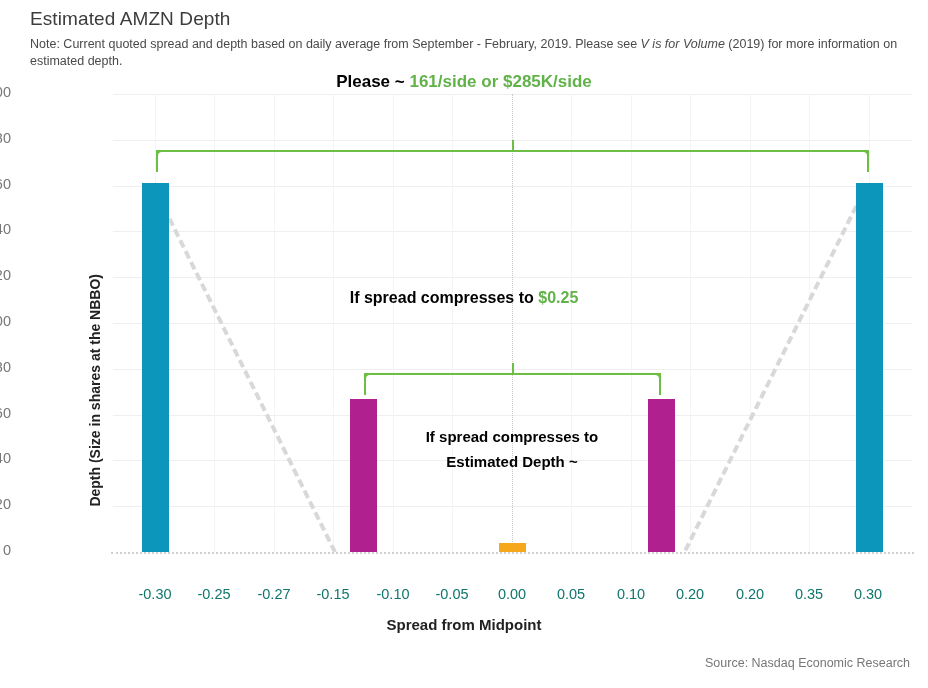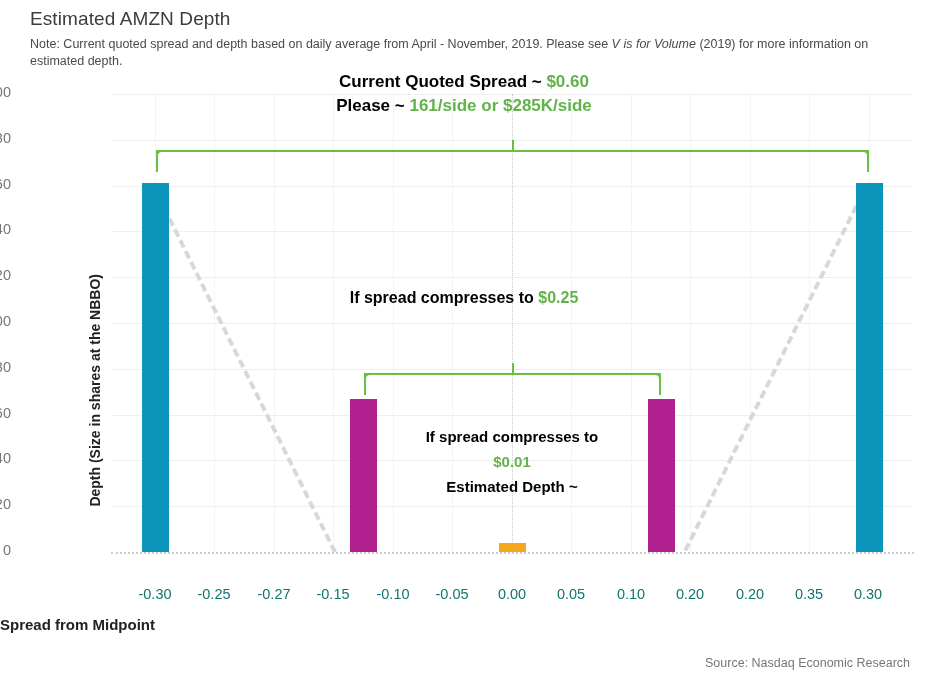--- a/index.html
+++ b/index.html
@@ -80,20 +80,21 @@
 
   
   .xtick{
     position:absolute;top:586px;
     width:70px;margin-left:-35px;
     text-align:center;
     font-size:14.5px;color:#0f766e;
   }
   #x-axis-title{
     position:absolute;left:0;top:616px;width:928px;
+    text-align:center;
     font-size:15px;font-weight:bold;color:#222;
   }
   #source-note{
     position:absolute;right:18px;top:656px;
     font-size:12.5px;color:#777;
   }
 
   
   .anno{
     position:absolute;
@@ -139,21 +140,21 @@
     border-top-left-radius:0;border-top-right-radius:6px;
   }
 </style>
 </head>
 <body>
 
 <div class="root">
 
   <div id="chart-title">Estimated AMZN Depth</div>
 
-  <div id="chart-note"><span>Note: Current quoted spread and depth based on daily average from April - November, 2019. Please see </span><i>V is for Volume</i><span> (2019) for more information on estimated depth.</span></div>
+  <div id="chart-note"><span>Note: Current quoted spread and depth based on daily average from September - February, 2019. Please see </span><i>V is for Volume</i><span> (2019) for more information on estimated depth.</span></div>
 
   <div class="plot">
 
     <div class="gridline-h" style="top:0px"></div>
     <div class="gridline-h" style="top:46px"></div>
     <div class="gridline-h" style="top:92px"></div>
     <div class="gridline-h" style="top:137px"></div>
     <div class="gridline-h" style="top:183px"></div>
     <div class="gridline-h" style="top:229px"></div>
     <div class="gridline-h" style="top:275px"></div>
@@ -230,29 +231,27 @@
   <div class="xtick" style="left:571px">0.05</div>
   <div class="xtick" style="left:631px">0.10</div>
   <div class="xtick" style="left:690px">0.20</div>
   <div class="xtick" style="left:750px">0.20</div>
   <div class="xtick" style="left:809px">0.35</div>
   <div class="xtick" style="left:868px">0.30</div>
 
   <div id="x-axis-title">Spread from Midpoint</div>
 
   <div class="anno" id="anno-current">
-    <div><span>Current Quoted Spread ~ </span><span class="g">$0.60</span></div>
     <div><span>Please ~ </span><span class="g">161/side or $285K/side</span></div>
   </div>
 
   <div class="anno" id="anno-025">
     <div><span>If spread compresses to </span><span class="g">$0.25</span></div>
   </div>
 
   <div class="anno" id="anno-001">
     <div>If spread compresses to</div>
-    <div class="g">$0.01</div>
     <div>Estimated Depth ~</div>
   </div>
 
   <div id="source-note">Source: Nasdaq Economic Research</div>
 
 </div>
 
 </body></html>

